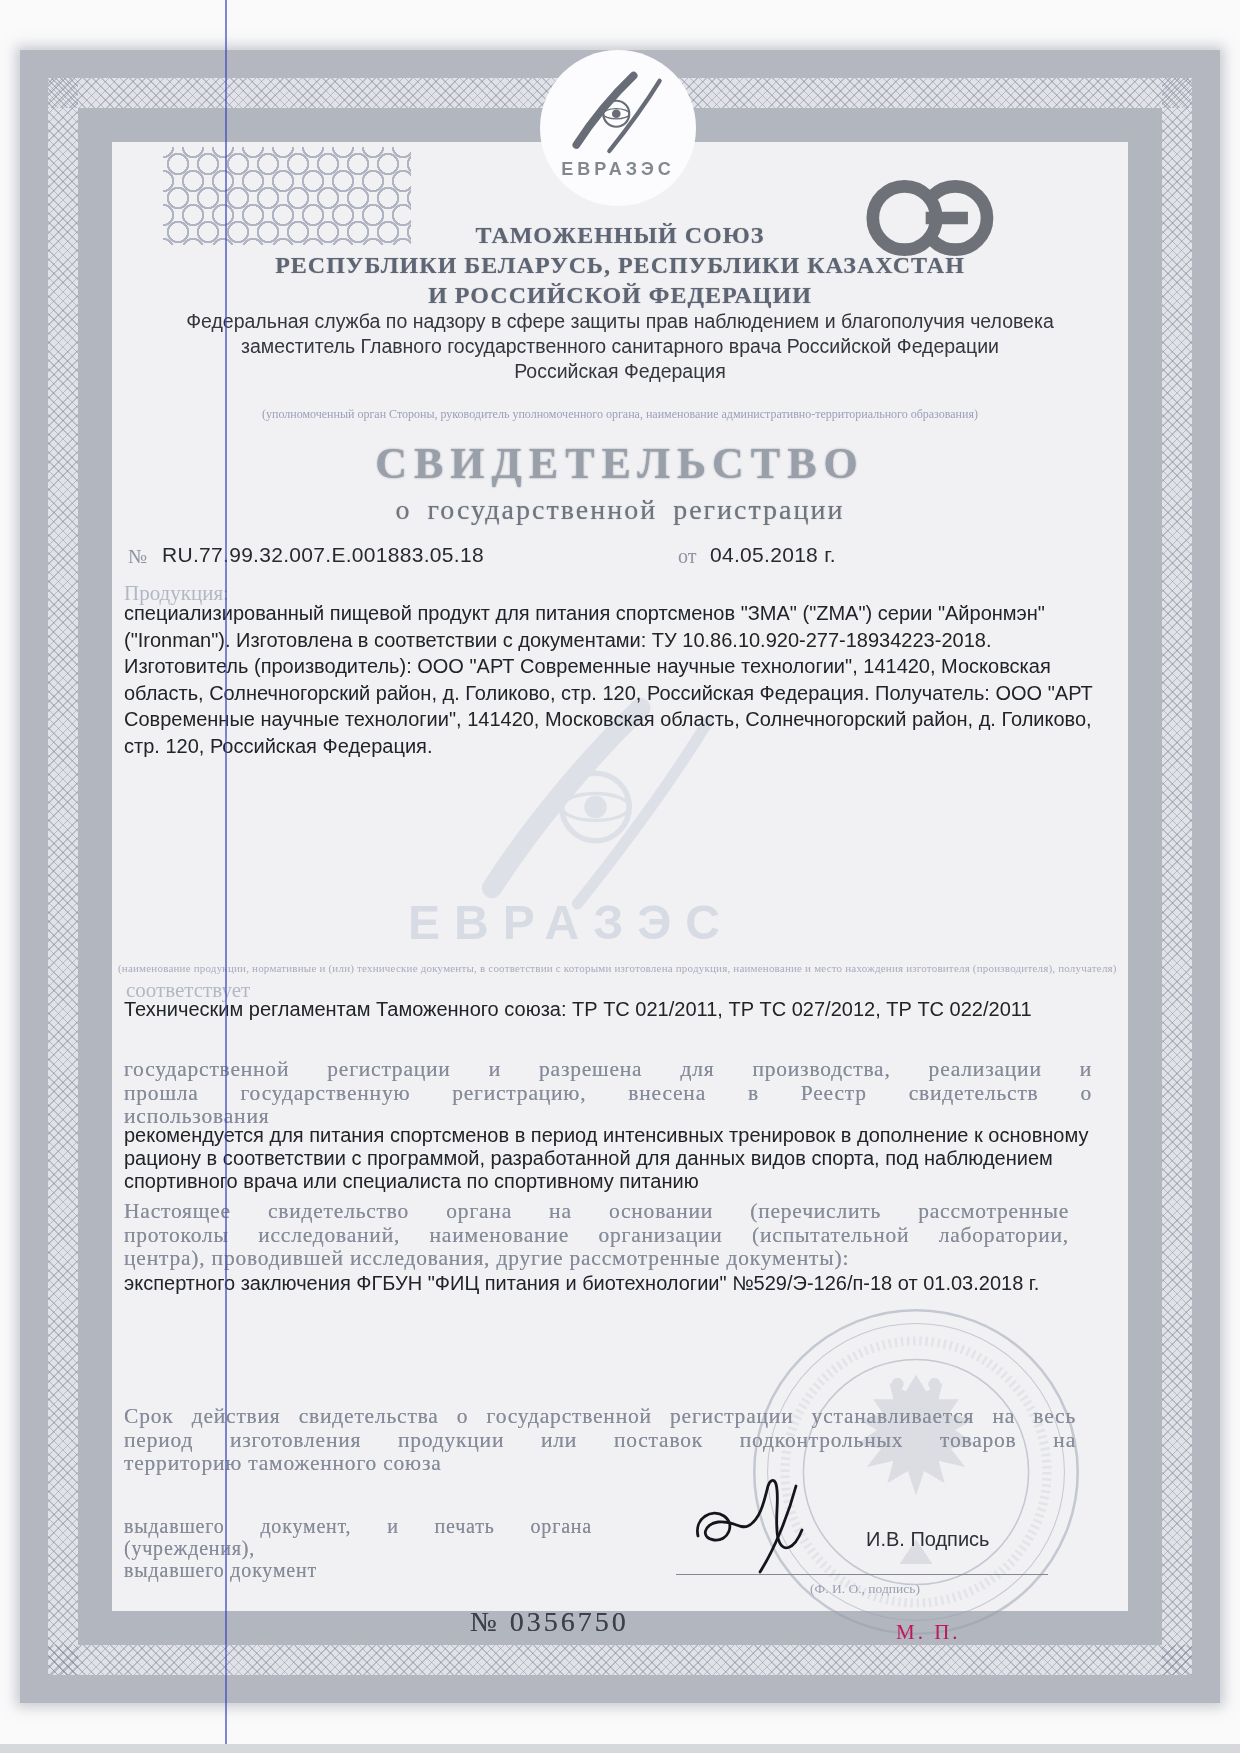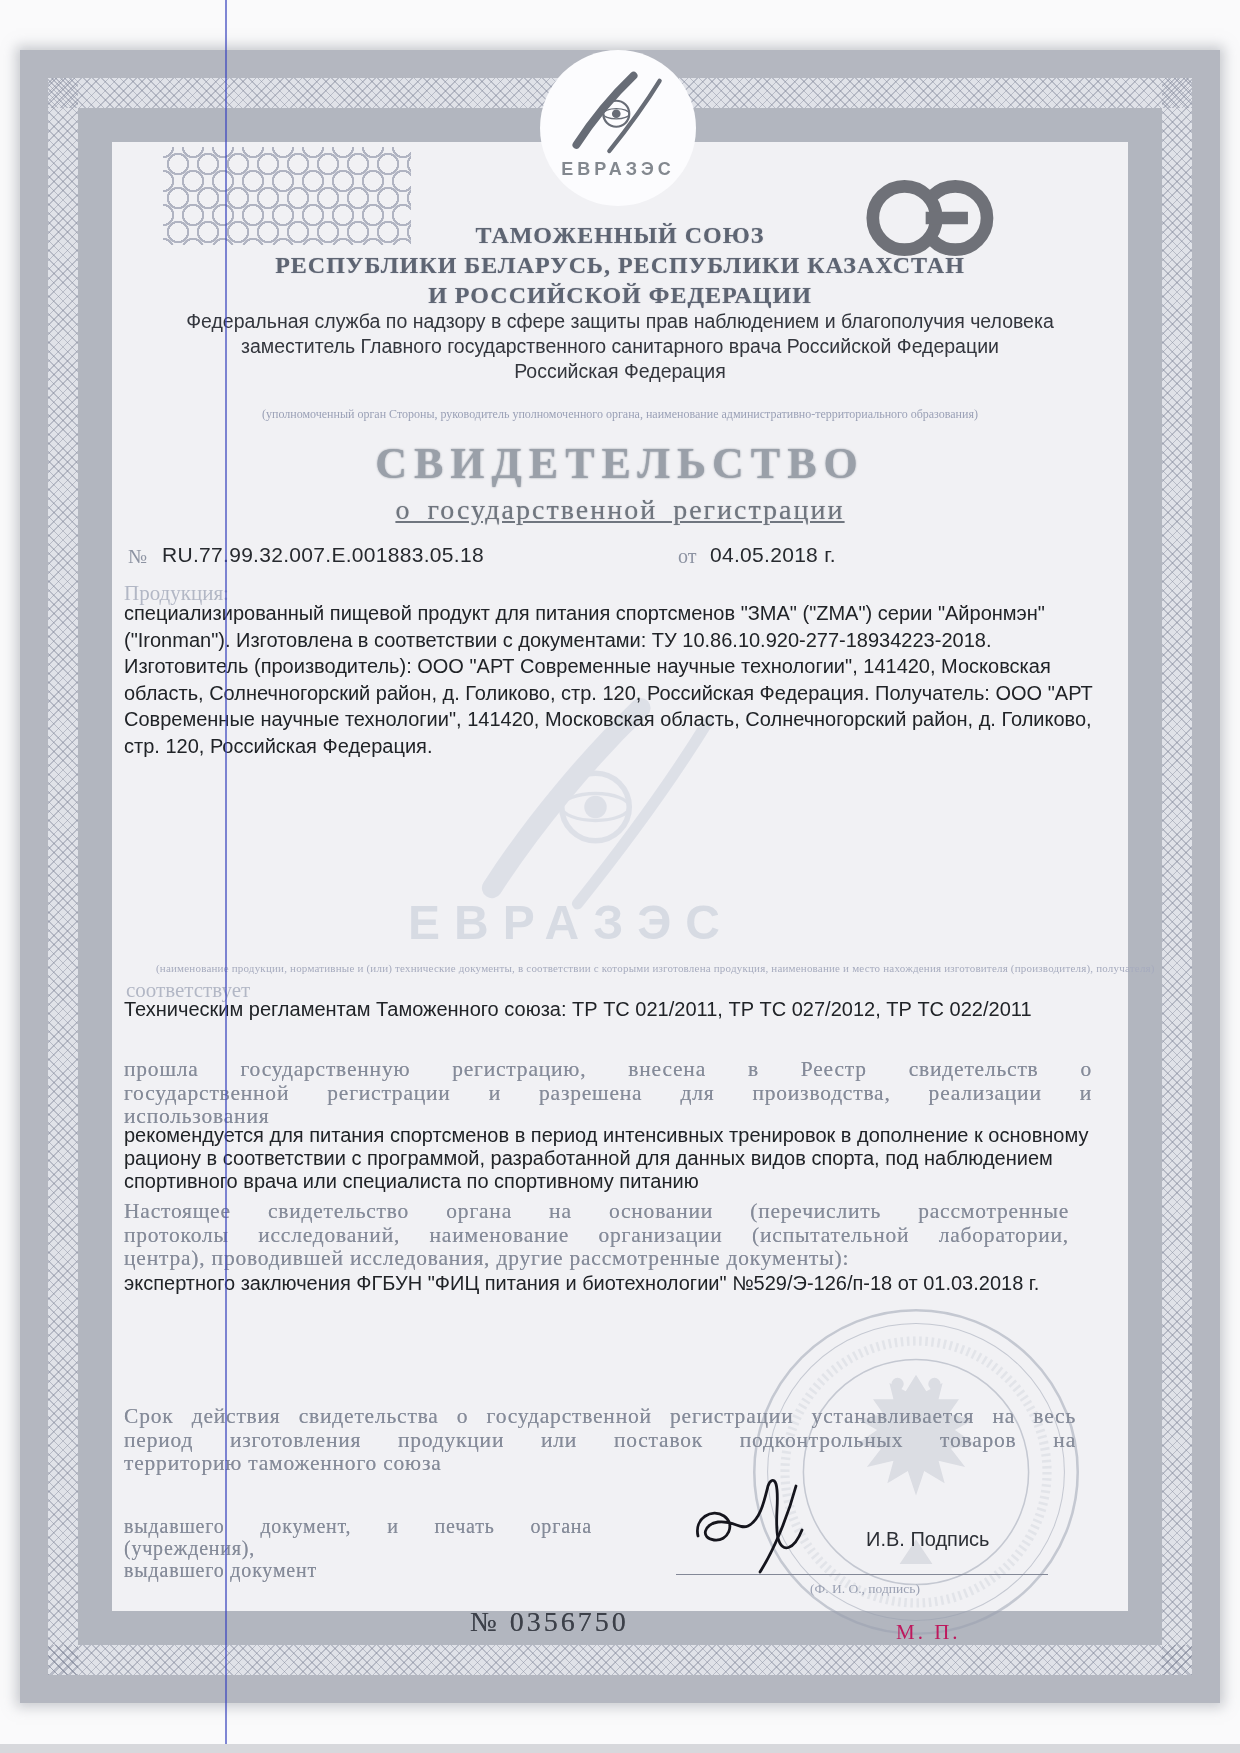--- a/index.html
+++ b/index.html
@@ -32,30 +32,30 @@
   .se-mark{position:absolute;left:858px;top:170px;z-index:3;opacity:.82;}
   
   .abs{position:absolute;z-index:5;}
   .ctr{left:110px;width:1020px;text-align:center;}
   .serifhdr{font:bold 24px "Liberation Serif",serif;color:#5e6573;letter-spacing:1px;text-shadow:0 0 1px rgba(94,101,117,.55);}
   .sanshdr{font:19.5px/1 "Liberation Sans",sans-serif;color:#33363d;}
   .faintcap{font:12px "Liberation Serif",serif;color:#9aa0b6;filter:blur(.3px);}
   .title-main{top:438px;font:bold 44px "Liberation Serif",serif;color:#9aa0a9;letter-spacing:7px;
               text-shadow:0 0 2px rgba(128,134,145,.85);filter:blur(.3px);}
   .title-sub{top:494px;font:28px "Liberation Serif",serif;color:#70767f;letter-spacing:2px;word-spacing:7px;
-             text-shadow:0 0 1px rgba(112,118,127,.7);text-decoration:underline;}
+             text-shadow:0 0 1px rgba(112,118,127,.7);}
   .greyserif{font:20px "Liberation Serif",serif;color:#8d93a2;}
   .regnum{font:21px "Liberation Sans",sans-serif;color:#26292e;letter-spacing:.3px;}
   .body-sans{font:20px/26.5px "Liberation Sans",sans-serif;color:#202327;}
   .ghost{font:21px "Liberation Serif",serif;color:#b2b7c5;filter:blur(.4px);}
   .jpara{font:21.5px/23.5px "Liberation Serif",serif;color:#858b99;letter-spacing:.8px;
          text-shadow:0 0 .6px rgba(133,139,153,.75);}
   .jline{text-align:justify;text-align-last:justify;}
   .jline.last{text-align-last:left;}
-  .tiny-cap{font:11px "Liberation Serif",serif;color:#a6abbe;letter-spacing:.2px;filter:blur(.25px);margin-left:38px;}
+  .tiny-cap{font:11px "Liberation Serif",serif;color:#a6abbe;letter-spacing:.2px;filter:blur(.25px);}
   .wm-swoosh{position:absolute;left:430px;top:690px;z-index:0;opacity:.16;}
   .wm-label{position:absolute;left:408px;top:895px;z-index:0;font:bold 48px "Liberation Sans",sans-serif;
             letter-spacing:14px;color:rgba(124,139,170,.22);filter:blur(.6px);}
   .seal{position:absolute;left:742px;top:1298px;z-index:2;opacity:.5;}
   .signature{position:absolute;left:688px;top:1472px;z-index:6;}
   .signatory{left:866px;top:1528px;font:20px "Liberation Sans",sans-serif;color:#2c2f35;}
   .sig-line{left:676px;top:1574px;width:372px;border-top:1.6px solid #838897;height:0;z-index:6;}
   .sig-line-cap{left:700px;top:1581px;width:330px;text-align:center;font:13.5px "Liberation Serif",serif;color:#9aa0b2;}
   .blank-no{left:470px;top:1606px;font:28px "Liberation Serif",serif;color:#3c4049;letter-spacing:3px;
             text-shadow:0 0 .6px rgba(60,64,73,.7);}
@@ -124,22 +124,22 @@
   <div class="abs regnum" style="left:710px;top:543px">04.05.2018 г.</div>
 
   <div class="abs ghost" style="left:124px;top:581px">Продукция:</div>
   <div class="abs body-sans" style="left:124px;top:600px;width:988px">специализированный пищевой продукт для питания спортсменов "ЗМА" ("ZMA") серии "Айронмэн" ("Ironman"). Изготовлена в соответствии с документами: ТУ 10.86.10.920-277-18934223-2018. Изготовитель (производитель): ООО "АРТ Современные научные технологии", 141420, Московская область, Солнечногорский район, д. Голиково, стр. 120, Российская Федерация.  Получатель: ООО "АРТ Современные научные технологии", 141420, Московская область, Солнечногорский район, д. Голиково, стр. 120, Российская Федерация.</div>
   <div class="abs tiny-cap" style="left:118px;top:962px;width:1005px">(наименование продукции, нормативные и (или) технические документы, в соответствии с которыми изготовлена продукция, наименование и место нахождения изготовителя (производителя), получателя)</div>
 
   <div class="abs ghost" style="left:126px;top:978px">соответствует</div>
   <div class="abs body-sans" style="left:124px;top:996px;width:995px">Техническим регламентам Таможенного союза: ТР ТС 021/2011, ТР ТС 027/2012, ТР ТС 022/2011</div>
 
   <div class="abs jpara" style="left:124px;top:1058px;width:968px">
+    <div class="jline">государственной регистрации и разрешена для производства, реализации и</div>
     <div class="jline">прошла государственную регистрацию, внесена в Реестр свидетельств о</div>
-    <div class="jline">государственной регистрации и разрешена для производства, реализации и</div>
     <div class="jline last">использования</div>
   </div>
 
   <div class="abs body-sans" style="left:124px;top:1124px;width:992px;line-height:23px">рекомендуется для питания спортсменов в период интенсивных тренировок в дополнение к основному рациону в соответствии с программой, разработанной для данных видов спорта, под наблюдением спортивного врача или специалиста по спортивному питанию</div>
 
   <div class="abs jpara" style="left:124px;top:1200px;width:945px">
     <div class="jline">Настоящее свидетельство органа на основании (перечислить рассмотренные</div>
     <div class="jline">протоколы исследований, наименование организации (испытательной лаборатории,</div>
     <div class="jline last">центра), проводившей исследования, другие рассмотренные документы):</div>
   </div>

